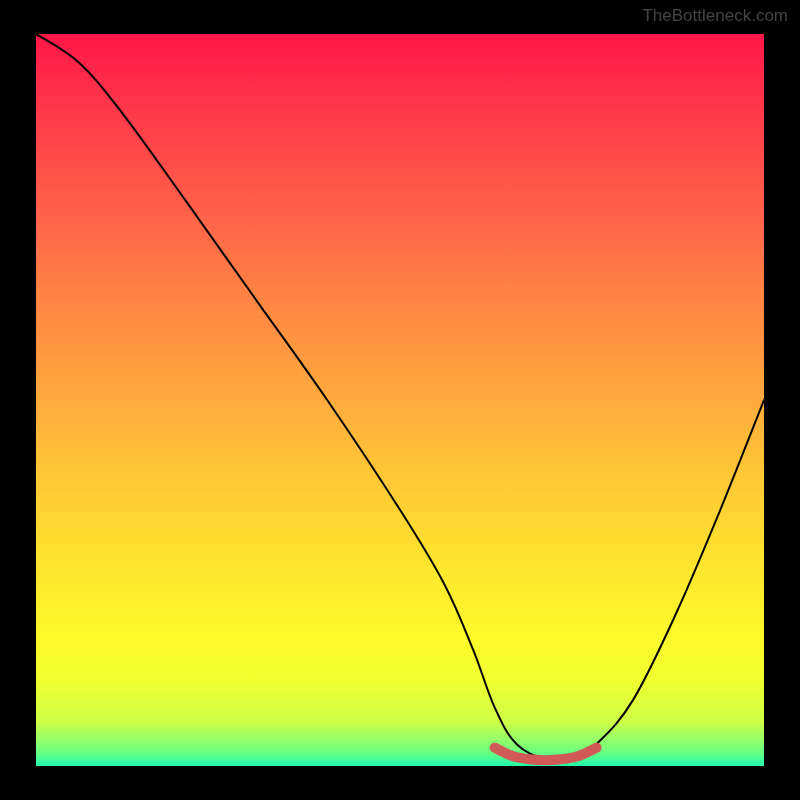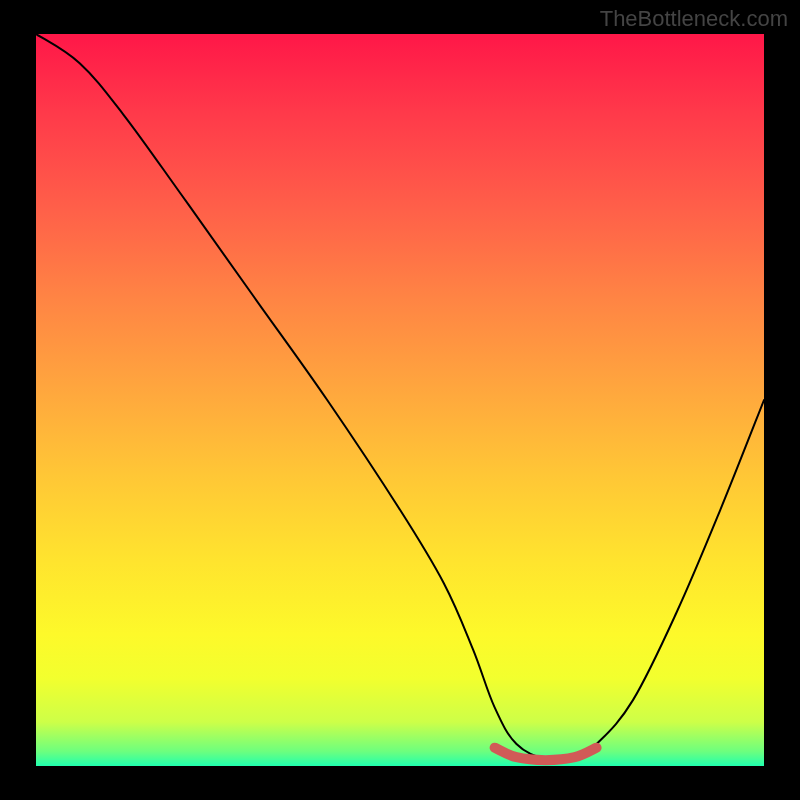--- a/index.html
+++ b/index.html
@@ -9,21 +9,21 @@
     background: #000;
     position: relative;
     overflow: hidden;
   }
   .watermark {
     position: absolute;
     top: 6px;
     right: 12px;
     color: #444;
     font-family: Arial, sans-serif;
-    font-size: 22px;
+    font-size: 17px;
     font-weight: 400;
     z-index: 10;
   }
   .plot-area {
     position: absolute;
     left: 36px;
     top: 34px;
     width: 728px;
     height: 732px;
     overflow: hidden;

